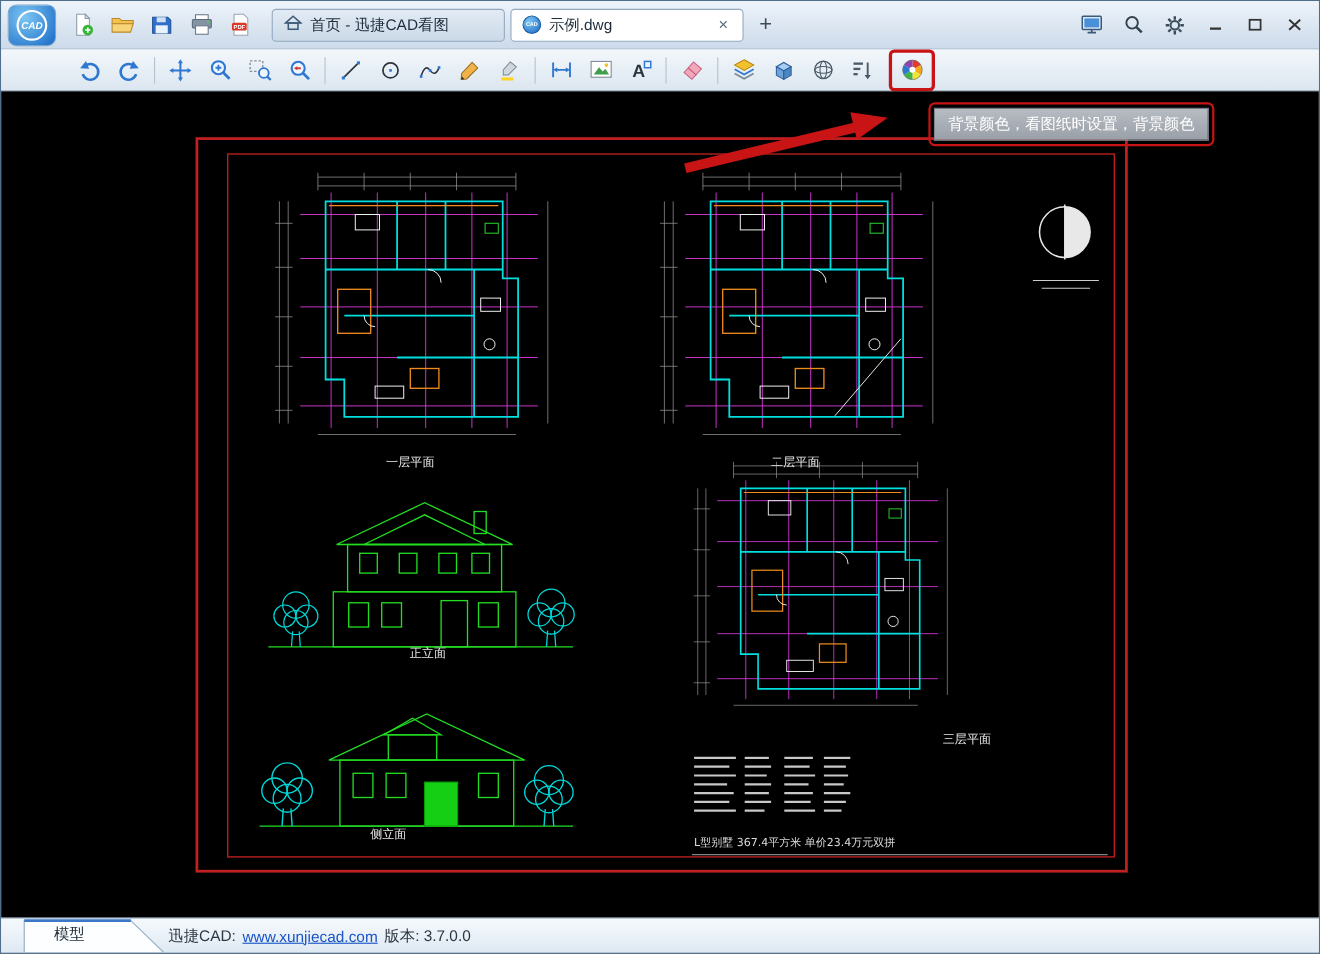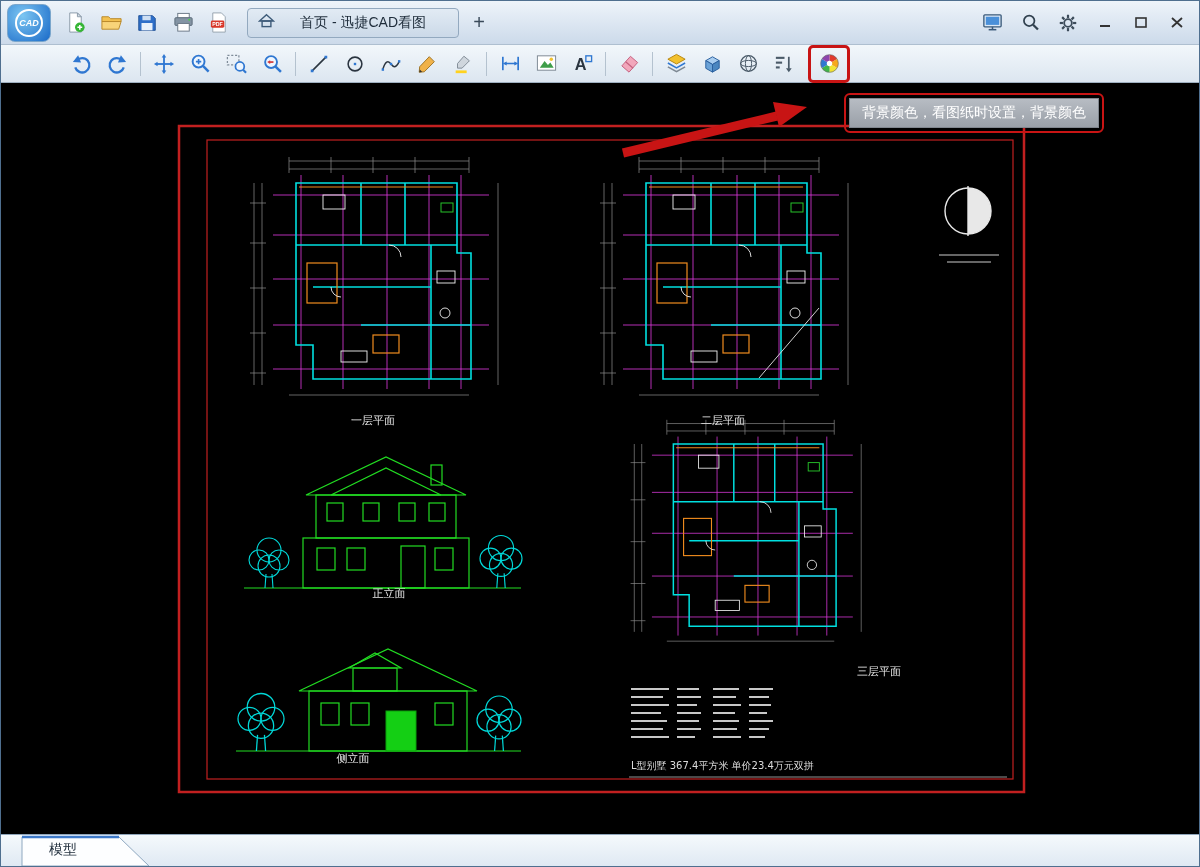--- a/index.html
+++ b/index.html
@@ -5,21 +5,21 @@
   *{margin:0;padding:0;box-sizing:border-box}
   html,body{width:1200px;height:867px;background:#000;font-family:"Liberation Sans","DejaVu Sans",sans-serif}
   .window{position:relative;width:1200px;height:867px;display:flex;flex-direction:column;border:1px solid #4f6f8f;background:#d6e2ee;overflow:hidden}
 
   
   .titlebar{height:44px;background:linear-gradient(#eef4fa,#ccdaea);display:flex;align-items:center;border-bottom:1px solid #aebfd0;flex:0 0 auto}
   .applogo{width:44px;height:38px;margin:2px 6px 2px 6px;border-radius:8px;background:radial-gradient(circle at 35% 30%,#7cc6f2,#1a6ac8);display:flex;align-items:center;justify-content:center;border:1px solid #7aa6cc}
   .applogo .ring{width:28px;height:28px;border:2px solid #fff;border-radius:50%;display:flex;align-items:center;justify-content:center;color:#fff;font-size:9px;font-style:italic;font-weight:bold}
   .qicon{width:36px;height:34px;display:flex;align-items:center;justify-content:center;border-radius:3px}
   .tabs{display:flex;align-items:center;margin-left:10px}
-  .tab{height:30px;min-width:212px;display:flex;align-items:center;gap:25px;padding:0 10px;margin-right:5px;border:1px solid #93a9bf;border-radius:4px;background:linear-gradient(#e2ebf4,#cbd9e8);font-size:14px;color:#1e2c3a;white-space:nowrap}
+  .tab{height:30px;min-width:212px;display:flex;align-items:center;gap:7px;padding:0 10px;margin-right:5px;border:1px solid #93a9bf;border-radius:4px;background:linear-gradient(#e2ebf4,#cbd9e8);font-size:14px;color:#1e2c3a;white-space:nowrap}
   .tab.active{background:#fff}
   .tab .close{margin-left:auto;font-size:15px;color:#5a6b7c;line-height:1;padding:0 3px;cursor:default}
   .newtab{width:30px;height:28px;display:flex;align-items:center;justify-content:center;font-size:20px;color:#3a4a5a}
   .title-right{margin-left:auto;display:flex;align-items:center;gap:4px;padding-right:6px}
   .ticon-sm{width:34px;height:32px;display:flex;align-items:center;justify-content:center}
   .winbtn{width:32px;height:28px;display:flex;align-items:center;justify-content:center}
   .minilogo{width:17px;height:17px;border-radius:50%;background:radial-gradient(circle at 35% 30%,#7cc6f2,#1a66c4);border:1px solid #135a9e;color:#fff;font-size:5px;display:flex;align-items:center;justify-content:center;font-weight:bold}
 
   
   .toolbar{height:38px;background:linear-gradient(#f2f7fb,#dce6f0);display:flex;align-items:center;padding-left:62px;border-bottom:1px solid #9fb0c0;flex:0 0 auto}
@@ -91,20 +91,25 @@
 
     <div class="tabs">
       <div class="tab">
         <span>
           <svg width="17" height="16" viewBox="0 0 16 16">
               <polygon points="8,1.8 15,8 1,8" fill="none" stroke="#3c5a78" stroke-width="1.4"></polygon>
               <rect x="3.6" y="8" width="8.8" height="5.6" fill="none" stroke="#3c5a78" stroke-width="1.4"></rect>
             </svg>
         </span>
         <span>首页 - 迅捷CAD看图</span>
+      </div>
+      <div class="tab active">
+        <span class="minilogo">CAD</span>
+        <span>示例.dwg</span>
+        <span class="close">×</span>
       </div>
       <div class="newtab">+</div>
     </div>
 
     <div class="title-right">
       <span class="ticon-sm">
         <svg width="23" height="23" viewBox="0 0 24 24">
             <rect x="3" y="4" width="18" height="12.5" rx="1" fill="#dce9f6" stroke="#3a5a7a" stroke-width="1.4"></rect>
             <rect x="5" y="6" width="14" height="8.5" fill="#4a90d9"></rect>
             <line x1="12" y1="16.5" x2="12" y2="19" stroke="#3a5a7a" stroke-width="1.6"></line>
@@ -494,15 +499,20 @@
   </div>
 
   <div class="statusbar">
     <div class="model-tab">
       <svg width="132" height="31">
         <path d="M1,2 H98 L128,31 H1 Z" fill="#fdfeff" stroke="#8fa8c0"></path>
         <line x1="1" y1="2" x2="98" y2="2" stroke="#3c78c8" stroke-width="2.5"></line>
       </svg>
       <span>模型</span>
     </div>
+    <div class="status-right">
+      <span>迅捷CAD:</span>
+      <a>www.xunjiecad.com</a>
+      <span>版本: 3.7.0.0</span>
+    </div>
   </div>
 
 </div>
 
 </body></html>

